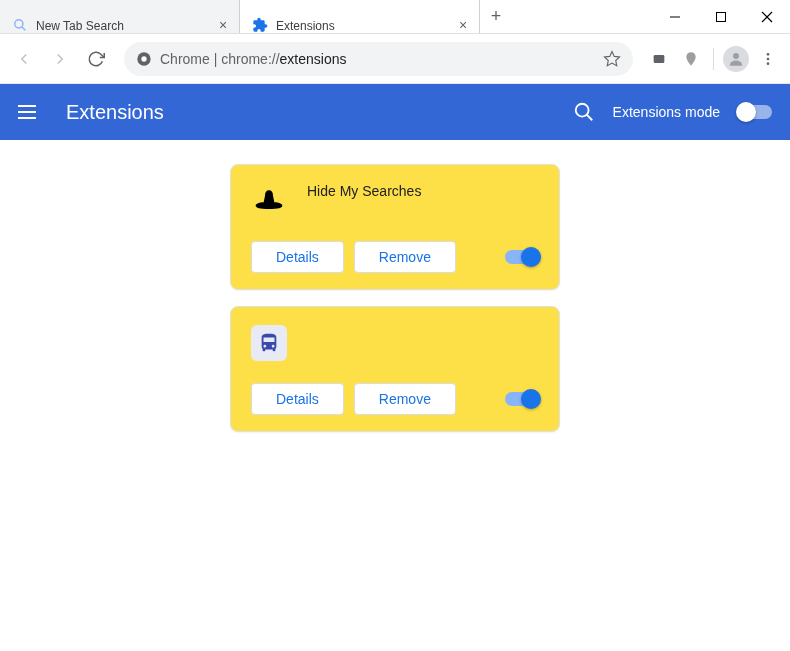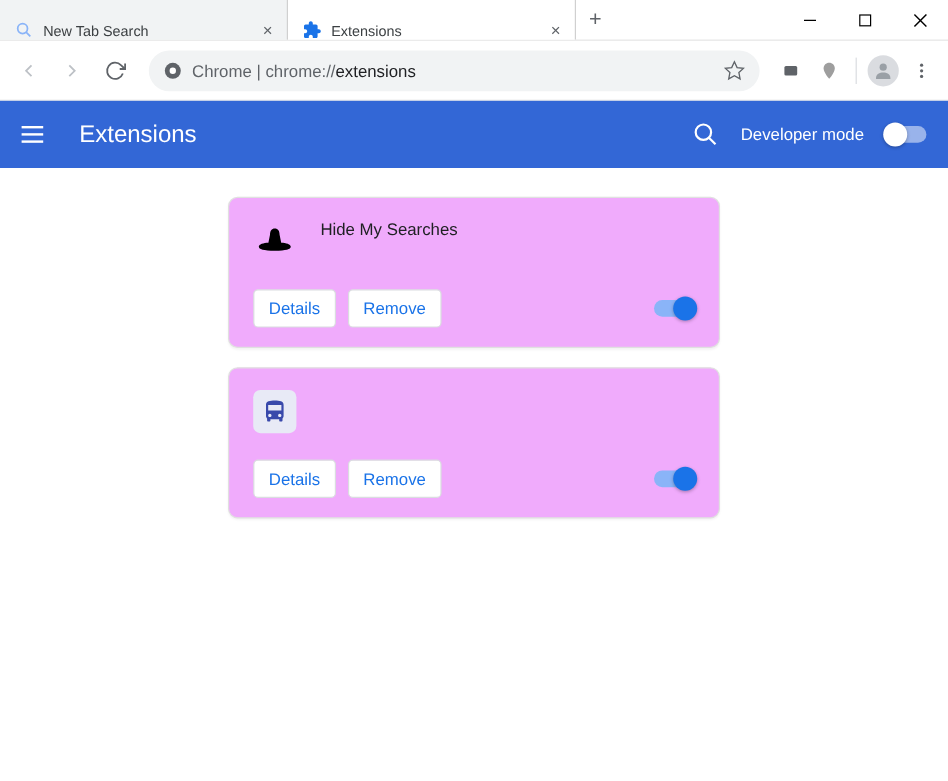--- a/index.html
+++ b/index.html
@@ -39,28 +39,28 @@
 .hamburger span{ display:block; height:2px; background:#fff; width:18px;}
 .ext-title { font-size: 20px; font-weight: 400; }
 .ext-header-right { margin-left: auto; display: flex; align-items: center; gap: 18px; }
 .search-icon { width: 22px; height: 22px; cursor: pointer; }
 .devmode { font-size: 14px; }
 .toggle-off { width: 34px; height: 14px; background: rgba(255,255,255,0.5); border-radius: 7px; position: relative; cursor: pointer; }
 .toggle-off::after { content: ''; position: absolute; left: -2px; top: -3px; width: 20px; height: 20px; background: #fff; border-radius: 50%; box-shadow: 0 1px 3px rgba(0,0,0,0.3); }
 
 
 .content { background: #fff; padding: 24px 0; position: relative; z-index: 2; }
-.card { width: 410px; margin: 0 auto 16px; background: #f0abfc; border: 1px solid #e0e0e0; border-radius: 8px; box-shadow: 0 1px 2px rgba(0,0,0,0.05); padding: 18px 20px 16px; }
+.card { width: 330px; margin: 0 auto 16px; background: #fde047; border: 1px solid #e0e0e0; border-radius: 8px; box-shadow: 0 1px 2px rgba(0,0,0,0.05); padding: 18px 20px 16px; }
 .card-top { display: flex; gap: 20px; margin-bottom: 22px; }
 .card-icon { width: 36px; height: 36px; flex-shrink: 0; display: flex; align-items: center; justify-content: center; }
 .card-body { flex: 1; }
 .card-name { font-size: 14px; color: #202124; margin-bottom: 6px; }
 .card-desc { font-size: 13px; color: #5f6368; line-height: 1.45; }
 .card-actions { display: flex; align-items: center; gap: 10px; }
-.action-btn { border: 1px solid #dadce0; background: #fff; color: #1a73e8; font-size: 14px; padding: 7px 12px; border-radius: 4px; cursor: pointer; font-weight: 500; }
+.action-btn { border: 1px solid #dadce0; background: #fff; color: #1a73e8; font-size: 14px; padding: 7px 24px; border-radius: 4px; cursor: pointer; font-weight: 500; }
 .toggle-on { margin-left: auto; width: 34px; height: 14px; background: #8ab4f8; border-radius: 7px; position: relative; cursor: pointer; }
 .toggle-on::after { content: ''; position: absolute; right: -2px; top: -3px; width: 20px; height: 20px; background: #1a73e8; border-radius: 50%; box-shadow: 0 1px 3px rgba(0,0,0,0.3); }
 
 
 svg { display: block; }
 </style>
 </head>
 <body>
 
 <div class="watermark">pcrisk.com</div>
@@ -174,21 +174,21 @@
       <span></span>
     </div>
   <div class="ext-title">Extensions</div>
   <div class="ext-header-right">
     <div class="search-icon">
       <svg width="22" height="22" viewBox="0 0 24 24" fill="none" stroke="#fff" stroke-width="2">
           <circle cx="10" cy="10" r="7"></circle>
           <line x1="21" y1="21" x2="15" y2="15"></line>
         </svg>
     </div>
-    <div class="devmode">Developer mode</div>
+    <div class="devmode">Extensions mode</div>
     <div class="toggle-off"></div>
   </div>
 </div>
 
 <div class="content">
 
   <div class="card">
     <div class="card-top">
       <div class="card-icon">
         <svg width="32" height="32" viewBox="0 0 24 24" fill="#000">

